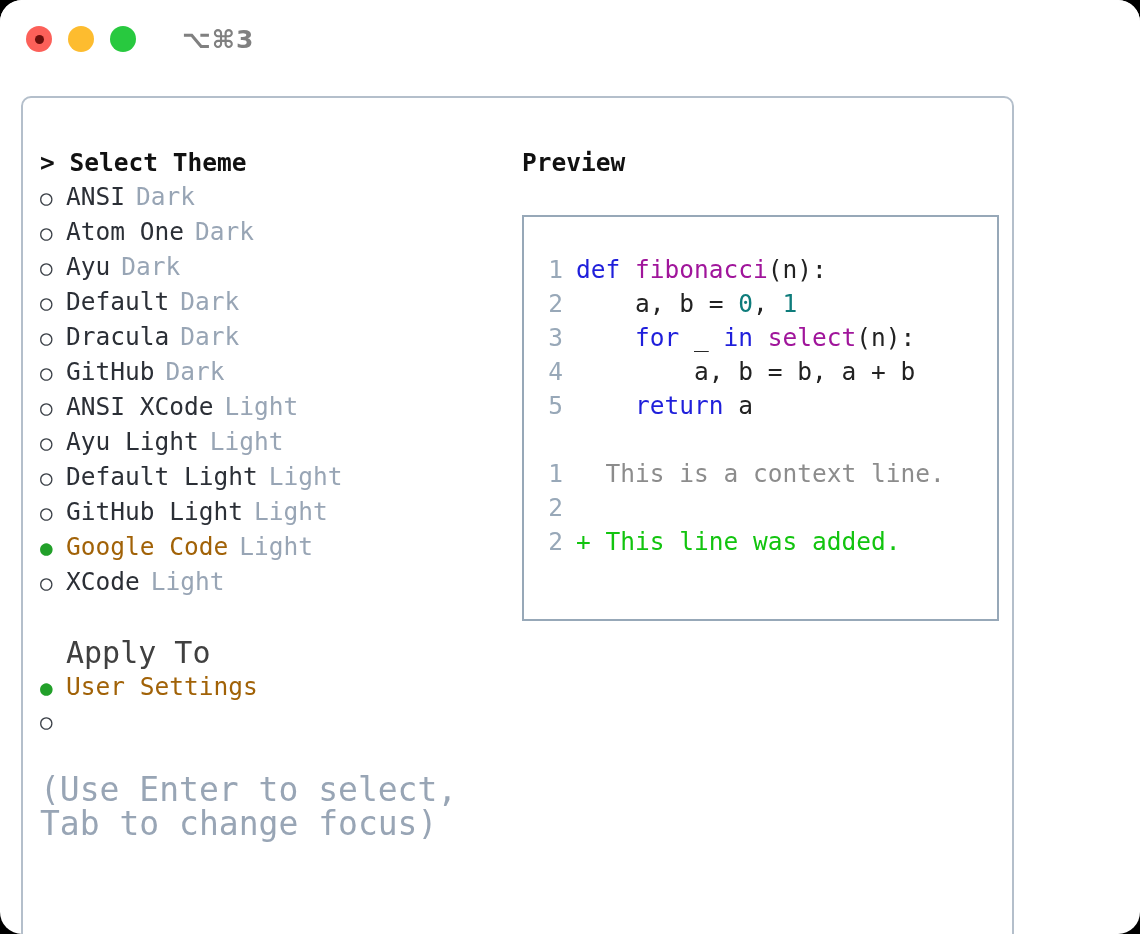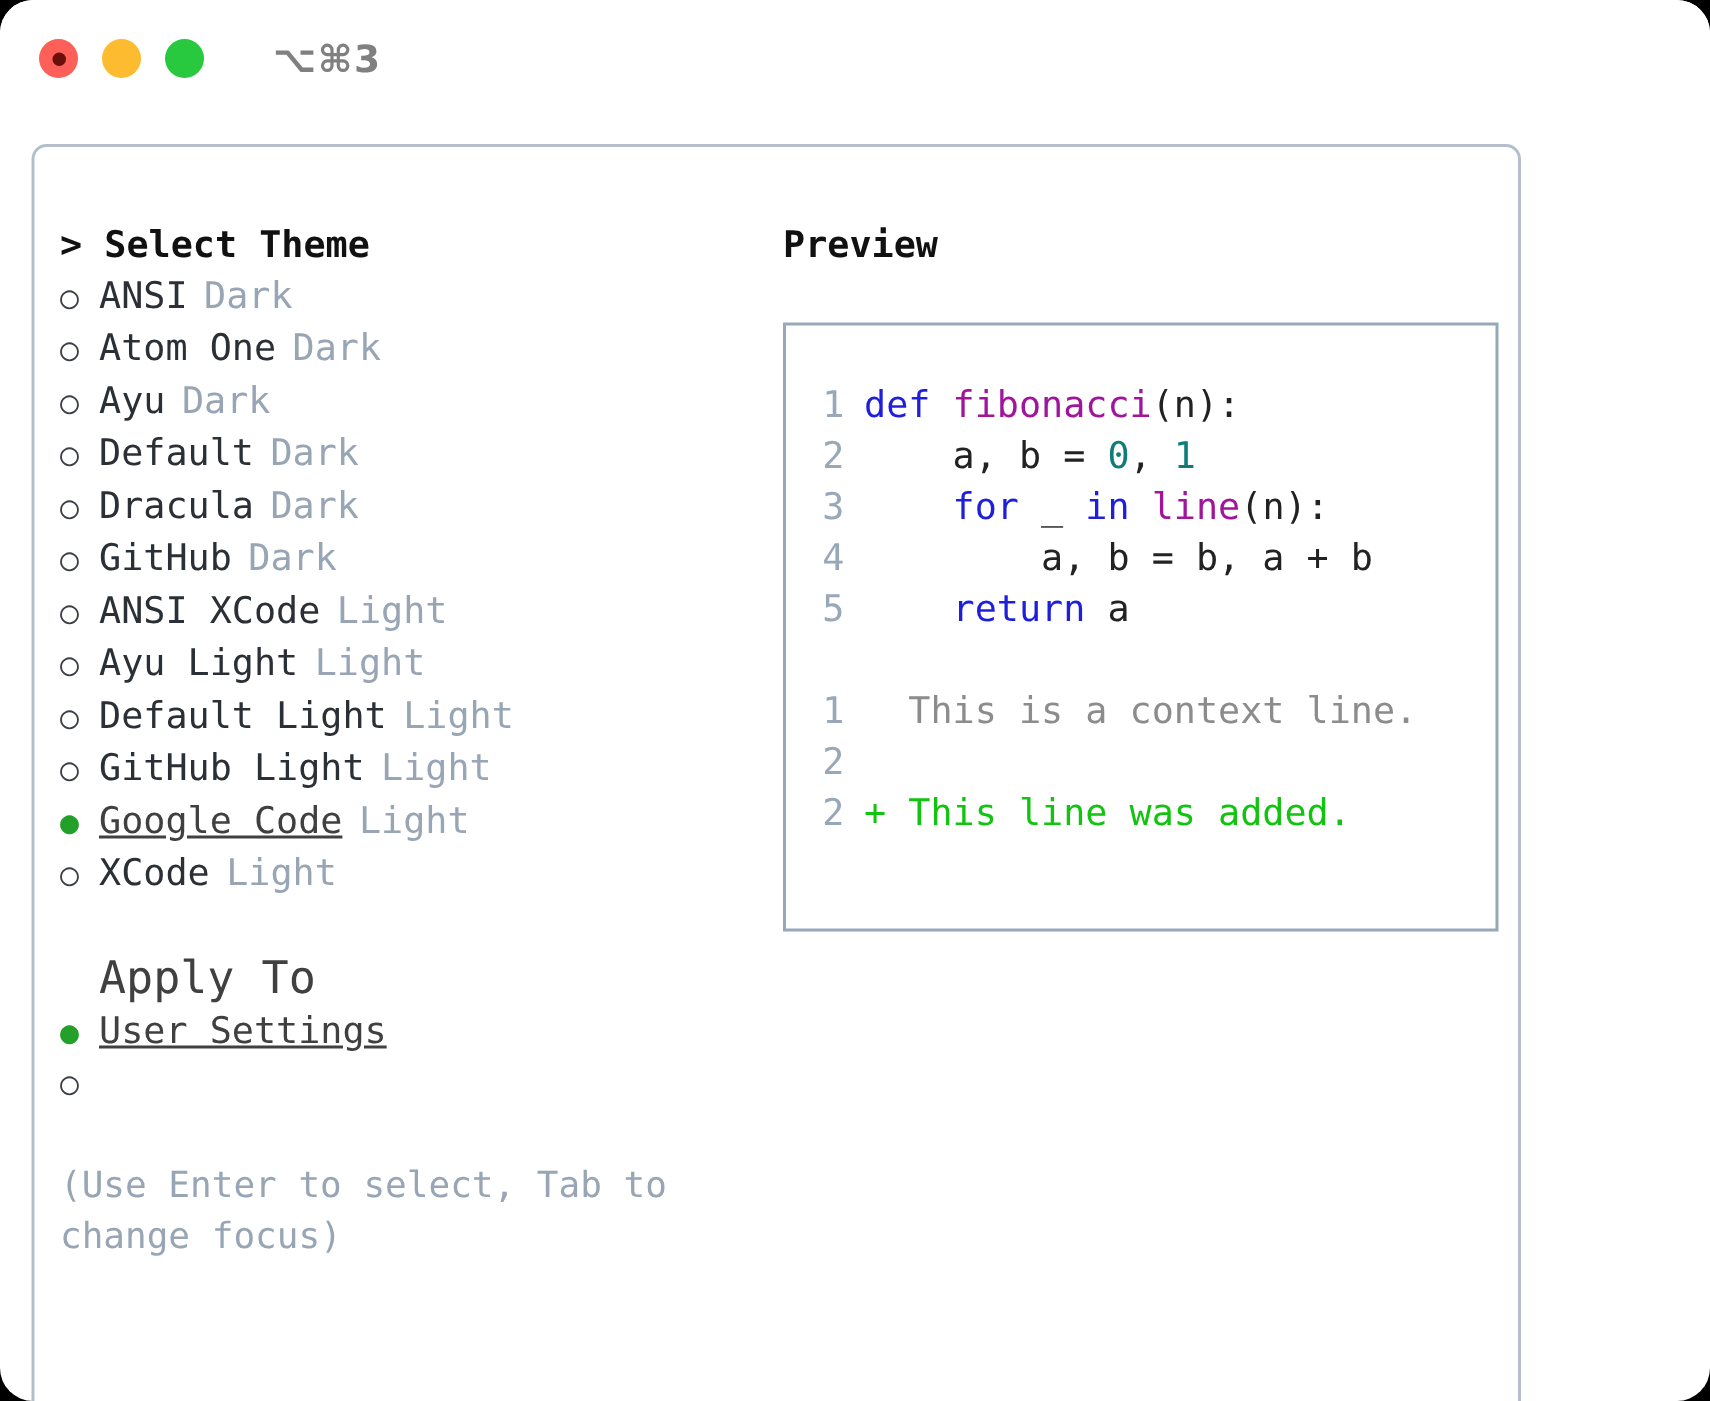--- a/index.html
+++ b/index.html
@@ -86,36 +86,36 @@
   .bullet {
     width: 26px;
     flex: none;
     font-size: 21px;
     line-height: 34px;
   }
   .bullet.on  { color: #22a02a; }
   .bullet.off { color: #3c4148; }
 
   .opt-name      { color: #2b2f36; }
-  .opt-name.sel  { color: #404040; text-decoration: underline; }
+  .opt-name.sel  { color: #a16207; }
   .opt-kind      { color: #98a5b5; padding-left: 11px; }
 
   .subsection {
     font-size: 30px;
     color: #404040;
     line-height: 34px;
     padding-left: 26px;
     white-space: pre;
   }
 
   #spacer-apply { height: 36px; }
   #spacer-hint  { height: 34px; }
 
   #hint {
-    font-size: 24px;
+    font-size: 33px;
     color: #98a5b5;
     line-height: 34px;
     width: 420px;
     white-space: pre-wrap;
   }
 
   
   #right-col { padding-left: 20px; }
 
   #preview-title {
@@ -213,21 +213,21 @@
         <div id="hint">(Use Enter to select, Tab to change focus)</div>
       </div>
 
       <div id="right-col">
         <div id="preview-title">Preview</div>
 
         <div id="preview-box">
           <div id="code-block">
               <div class="code-line"><span class="lineno">1</span><span class="codetext"><span class="tok-kw">def </span><span class="tok-fn">fibonacci</span><span class="tok-plain">(n):</span></span></div>
               <div class="code-line"><span class="lineno">2</span><span class="codetext"><span class="tok-plain">    a, b = </span><span class="tok-num">0</span><span class="tok-plain">, </span><span class="tok-num">1</span></span></div>
-              <div class="code-line"><span class="lineno">3</span><span class="codetext"><span class="tok-plain">    </span><span class="tok-kw">for</span><span class="tok-plain"> _ </span><span class="tok-kw">in</span><span class="tok-plain"> </span><span class="tok-fn">line</span><span class="tok-plain">(n):</span></span></div>
+              <div class="code-line"><span class="lineno">3</span><span class="codetext"><span class="tok-plain">    </span><span class="tok-kw">for</span><span class="tok-plain"> _ </span><span class="tok-kw">in</span><span class="tok-plain"> </span><span class="tok-fn">select</span><span class="tok-plain">(n):</span></span></div>
               <div class="code-line"><span class="lineno">4</span><span class="codetext"><span class="tok-plain">        a, b = b, a + b</span></span></div>
               <div class="code-line"><span class="lineno">5</span><span class="codetext"><span class="tok-plain">    </span><span class="tok-kw">return</span><span class="tok-plain"> a</span></span></div>
             </div>
           <div class="diff-gap"></div>
           <div id="diff-block">
               <div class="code-line"><span class="lineno">1</span><span class="codetext diff-ctx"><span> </span> <span>This is a context line.</span></span></div>
               <div class="code-line"><span class="lineno">2</span></div>
               <div class="code-line"><span class="lineno">2</span><span class="codetext diff-add"><span>+</span> <span>This line was added.</span></span></div>
             </div>
         </div>

